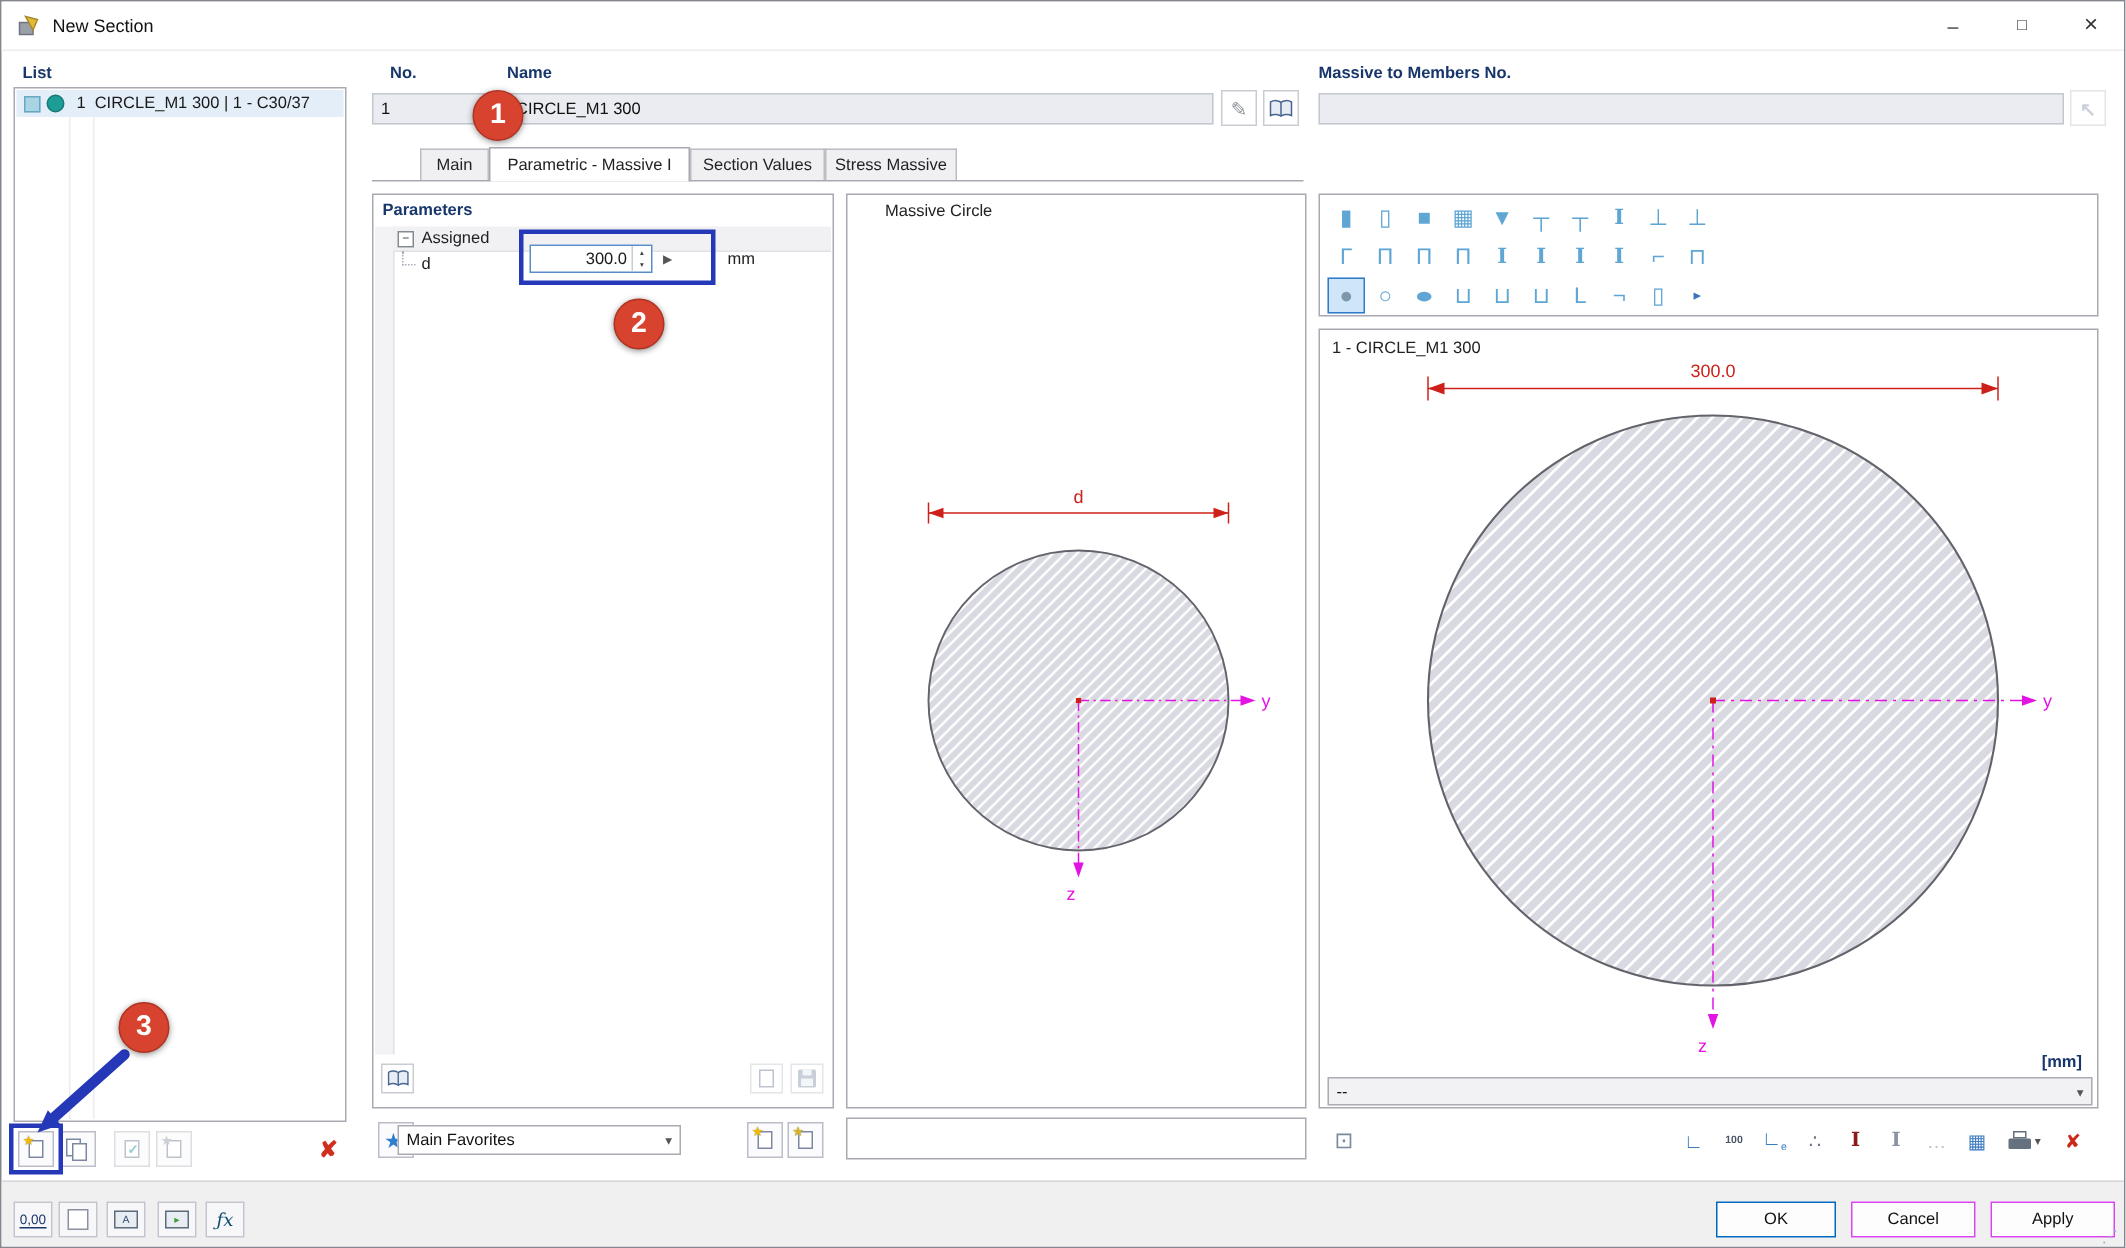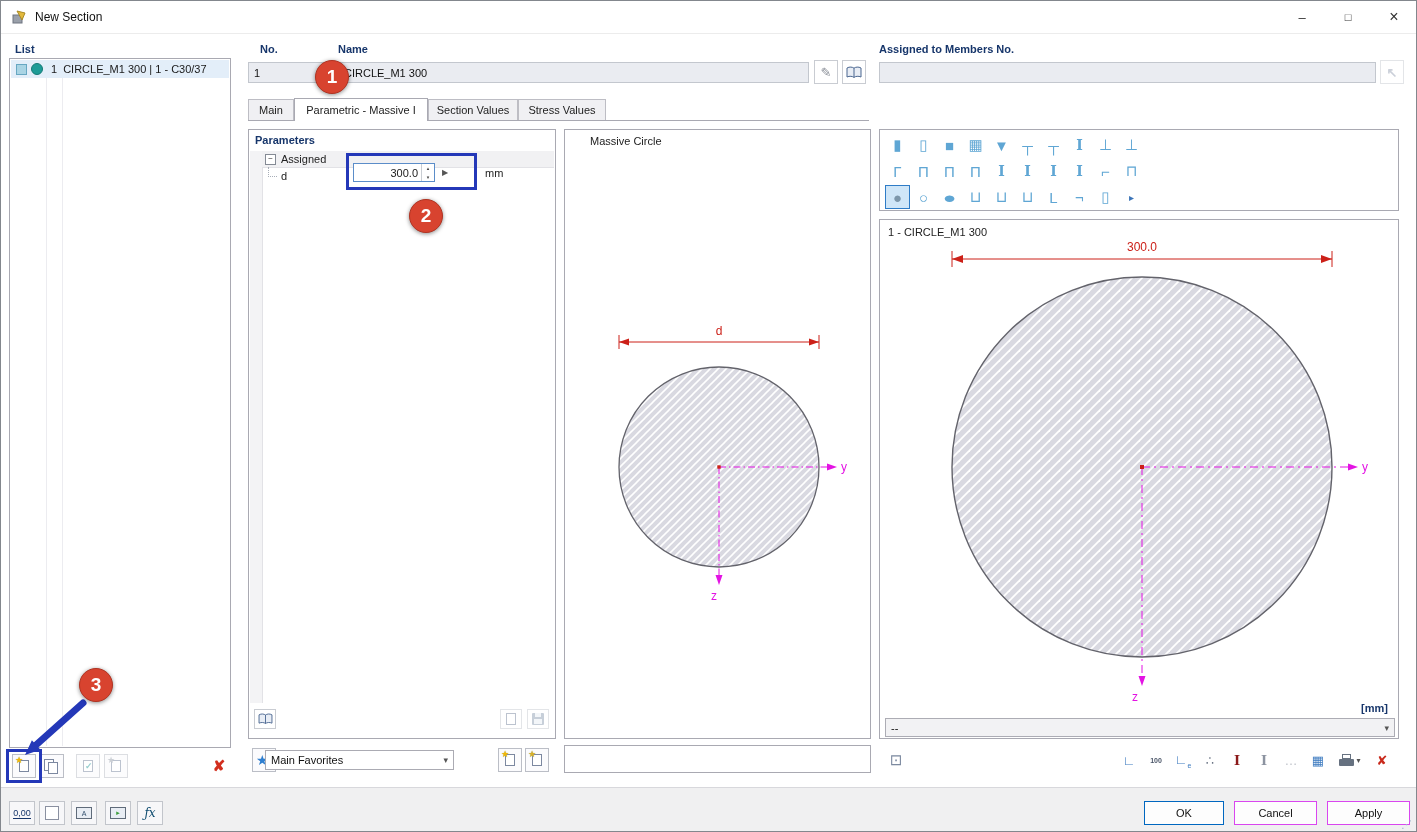--- a/index.html
+++ b/index.html
@@ -19,21 +19,21 @@
             box-sizing:border-box;display:flex;align-items:center;justify-content:center;cursor:pointer;}
   .icon-btn.flat{background:transparent;border-color:#C9CCD2;}
   .icon-btn.disabled{opacity:.5;}
   .pencil{color:#8A8F98;font-size:13px;}
   .combo{background:#fff;border:1px solid #ABABB3;box-sizing:border-box;display:flex;align-items:center;
          padding:0 5px;font-size:11px;color:#111;cursor:pointer;}
   .combo .arr{margin-left:auto;color:#555;font-size:9px;}
   
   .tabline{position:absolute;left:247px;top:119px;width:621px;height:1px;background:#A9A9B2;}
   .tab{position:absolute;top:98px;height:21px;background:#F0F0F3;border:1px solid #BDBDC4;border-bottom:none;
-       box-sizing:border-box;display:flex;align-items:center;justify-content:center;font-size:11px;color:#222;cursor:pointer;}
+       box-sizing:border-box;display:flex;align-items:center;justify-content:center;font-size:11px;color:#222;cursor:pointer;margin-left:32px;}
   .tab.active{top:97px;height:23px;background:#fff;border:1px solid #A9A9B2;border-bottom:none;z-index:3;}
   
   .list-guide{position:absolute;top:1px;bottom:1px;width:1px;background:#ECECF0;}
   .list-row{position:absolute;left:1px;top:1px;right:1px;height:18px;background:#E3EEF9;display:flex;
             align-items:center;cursor:pointer;}
   .sw-square{width:9px;height:9px;background:#A9D4E4;border:1px solid #67A7C2;margin-left:5px;}
   .sw-circle{width:10px;height:10px;border-radius:50%;background:#1E9C97;border:1px solid #157A76;margin-left:4px;}
   .page{width:10px;height:12px;background:#fff;border:1px solid #7C88A0;display:inline-block;position:relative;box-sizing:border-box;}
   .star-mini{position:absolute;left:-5px;top:-6px;color:#F2B705;font-size:9px;text-shadow:0 0 1px #9a7;}
   .star-gray{position:absolute;left:-5px;top:-6px;color:#9AA2AD;font-size:9px;}
@@ -158,33 +158,33 @@
   </div>
   <div class="icon-btn flat" style="left:813px;top:59px">
     <span class="pencil">✎</span>
   </div>
   <div class="icon-btn flat" style="left:841px;top:59px">
     <svg width="16" height="13" viewBox="0 0 16 13">
       <path d="M1 2 C3.5 .5 6.5 1 8 2.2 C9.5 1 12.5 .5 15 2 L15 11 C12.5 9.8 9.5 10.2 8 11.4 C6.5 10.2 3.5 9.8 1 11 Z" fill="#E8EDF5" stroke="#4A6690"></path>
       <line x1="8" y1="2.2" x2="8" y2="11.4" stroke="#4A6690"></line>
     </svg>
   </div>
-  <div class="lbl" style="left:878px;top:42px">Assigned to Members No.</div>
+  <div class="lbl" style="left:878px;top:42px">Massive to Members No.</div>
   <div class="field" style="left:878px;top:61px;width:497px">
     <span></span>
   </div>
   <div class="icon-btn flat disabled" style="left:1379px;top:59px">
     <span style="color:#98A2B5;font-weight:bold;font-size:13px">↖</span>
   </div>
 
   <div class="tabline"></div>
   <div class="tab" style="left:247px;width:46px">Main</div>
   <div class="tab active" style="left:293px;width:134px">Parametric - Massive I</div>
   <div class="tab" style="left:427px;width:90px">Section Values</div>
-  <div class="tab" style="left:517px;width:88px">Stress Values</div>
+  <div class="tab" style="left:517px;width:88px">Stress Massive</div>
 
   <div class="panel" style="left:247px;top:128px;width:308px;height:610px">
     <div class="lbl" style="left:6px;top:4px;position:absolute">Parameters</div>
     <div class="gutter"></div>
     <div class="group-row">
       <span class="expander">−</span>
       <span style="margin-left:5px;color:#222">Assigned</span>
     </div>
     <div class="tree-dot-v"></div>
     <div class="tree-dot-h"></div>

